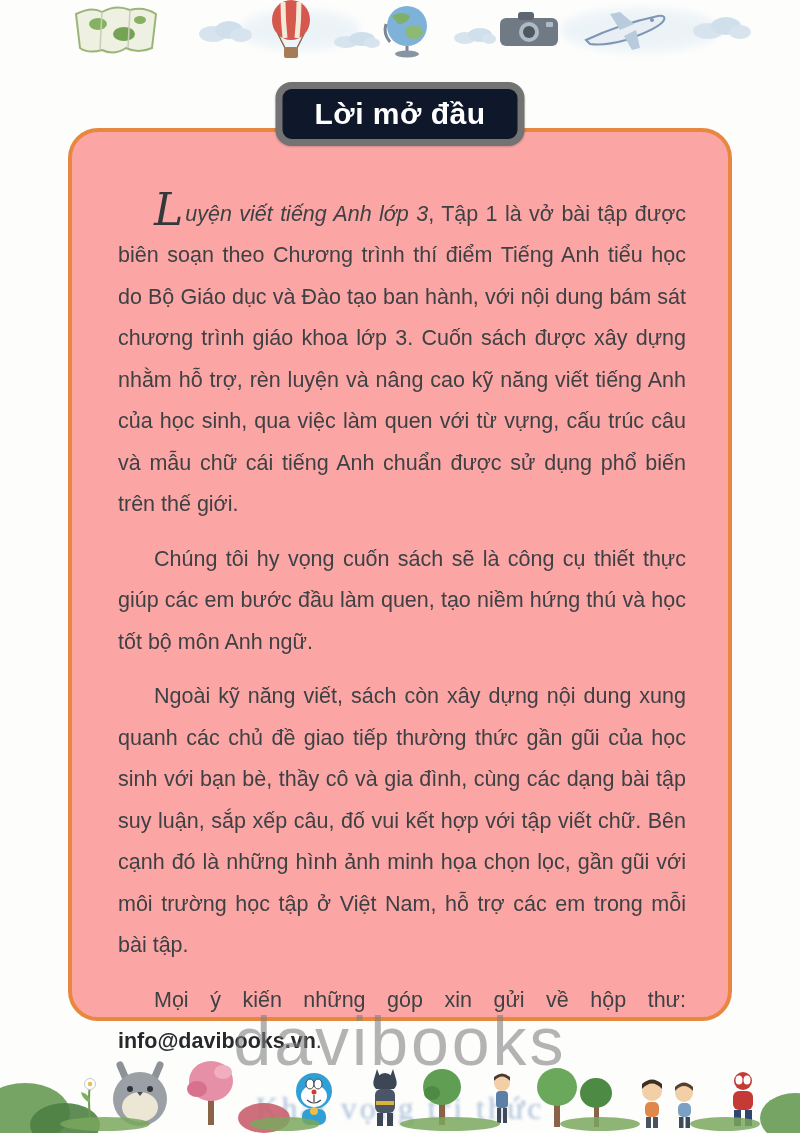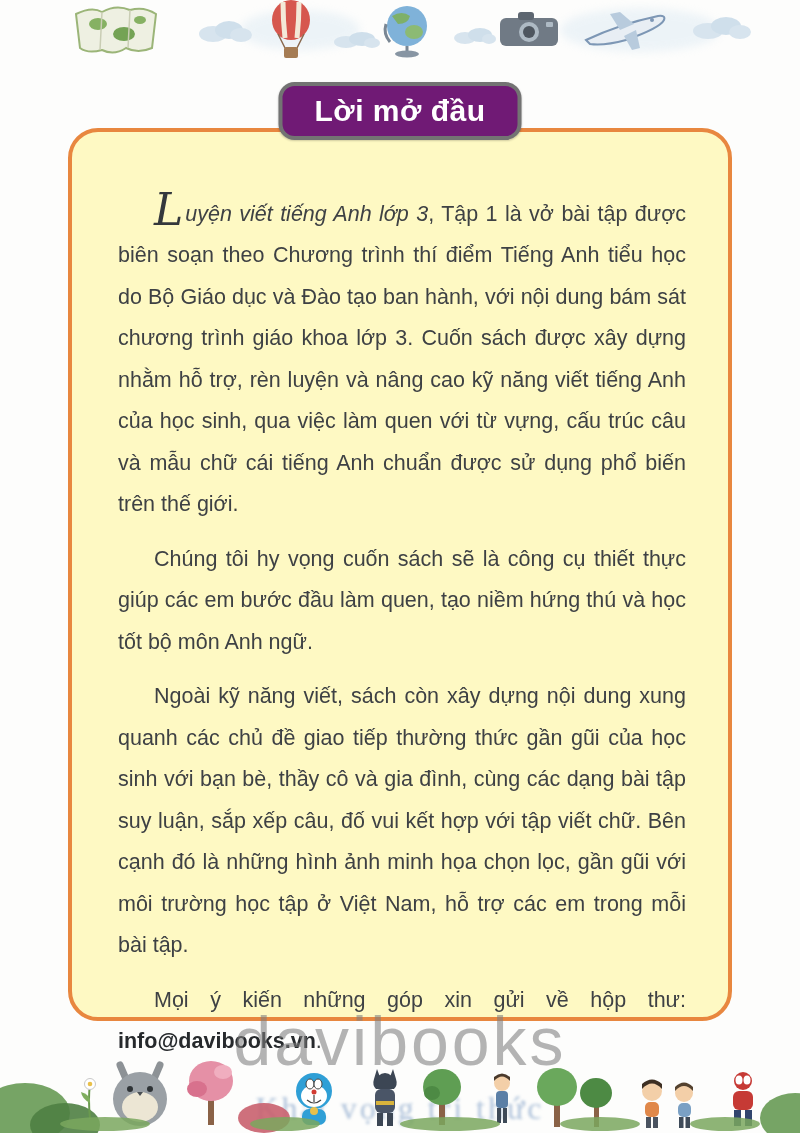--- a/index.html
+++ b/index.html
@@ -11,31 +11,31 @@
   .page { position:absolute; inset:0; }
 
   
   .top-strip { position:absolute; top:0; left:0; right:0; height:72px; z-index:1; }
   .top-strip .deco { position:absolute; }
   .wash { position:absolute; border-radius:50%; background:#cfe2ef; opacity:.35; filter:blur(4px); }
 
   
   .title-badge {
     position:absolute; top:82px; left:50%; transform:translateX(-50%);
-    background:#701a75; color:#ffffff; font-weight:bold; font-size:30px;
-    padding:8px 32px; border-radius:16px; border:4px solid #737373;
+    background:#0f172a; color:#ffffff; font-weight:bold; font-size:30px;
+    padding:8px 32px; border-radius:16px; border:7px solid #737373;
     z-index:6; letter-spacing:.5px; box-shadow:0 1px 2px rgba(0,0,0,.18);
     white-space:nowrap;
     text-align:center;
   }
 
   
   .orange-box {
     position:absolute; left:68px; right:68px; top:128px; bottom:112px;
-    border:4px solid #e8873f; border-radius:30px; background:#fef9c3;
+    border:4px solid #e8873f; border-radius:30px; background:#fca5a5;
     padding:62px 42px 28px 46px; z-index:2;
   }
   .para {
     font-size:21.5px; line-height:1.93; color:#3e4144;
     text-align:justify; margin-bottom:13px; text-indent:36px;
   }
   .dropcap {
     font-family:"DejaVu Serif", serif; font-style:italic;
     font-size:44px; line-height:0; vertical-align:-4px; color:#34383c;
     padding-right:2px;

